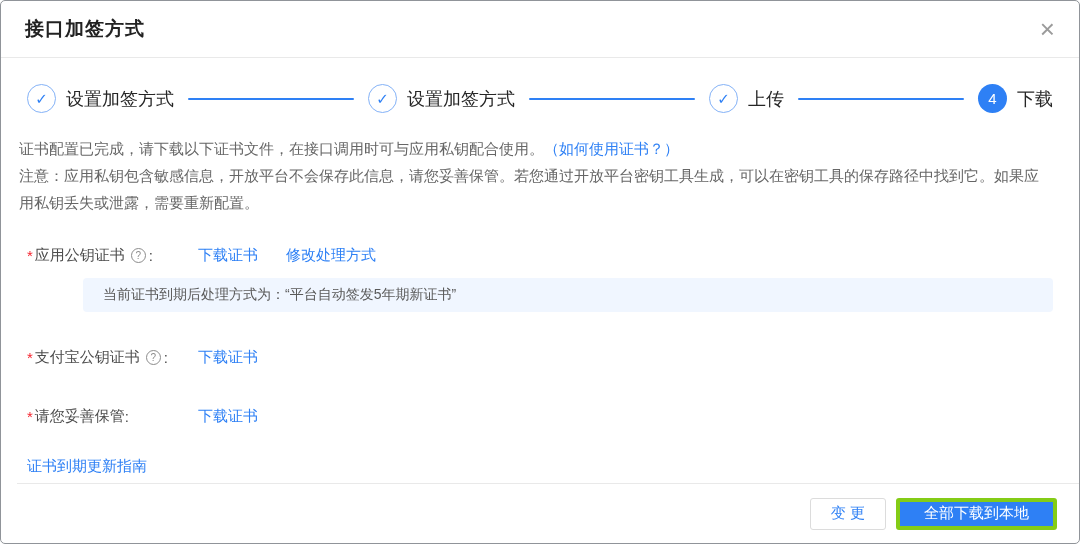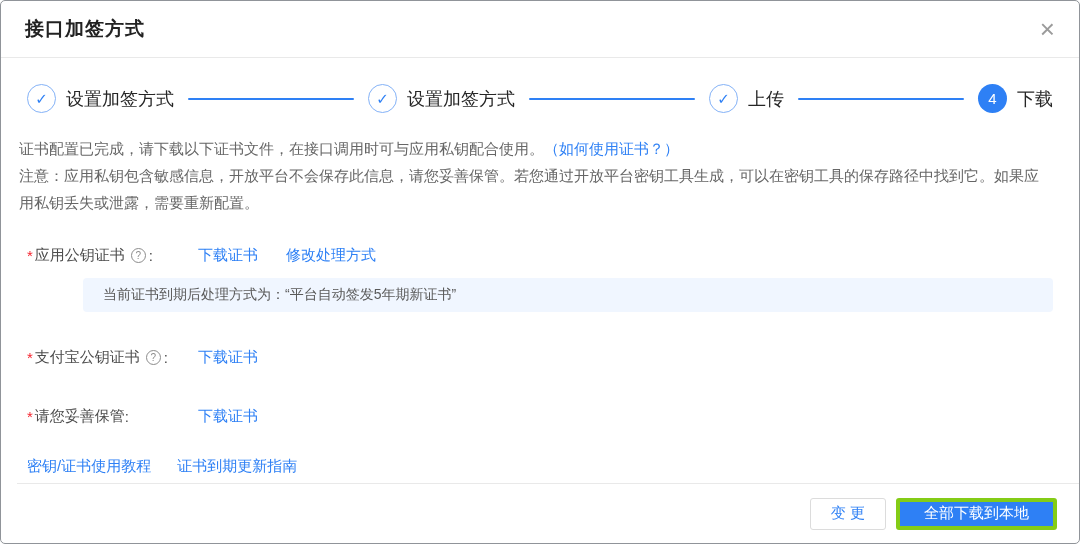--- a/index.html
+++ b/index.html
@@ -249,21 +249,20 @@
       <span class="required-mark">*</span>
       <span>请您妥善保管</span>
       <span>:</span>
     </div>
     <div class="cert-links">
       <a class="text-link">下载证书</a>
     </div>
   </div>
 
   <div class="bottom-links">
-    <a class="text-link">密钥/证书使用教程</a>
     <a class="text-link">证书到期更新指南</a>
   </div>
 
   <div class="dialog-footer">
     <button class="btn btn-secondary">变 更</button>
     <button class="btn btn-primary">全部下载到本地</button>
   </div>
 
 </div>
 

